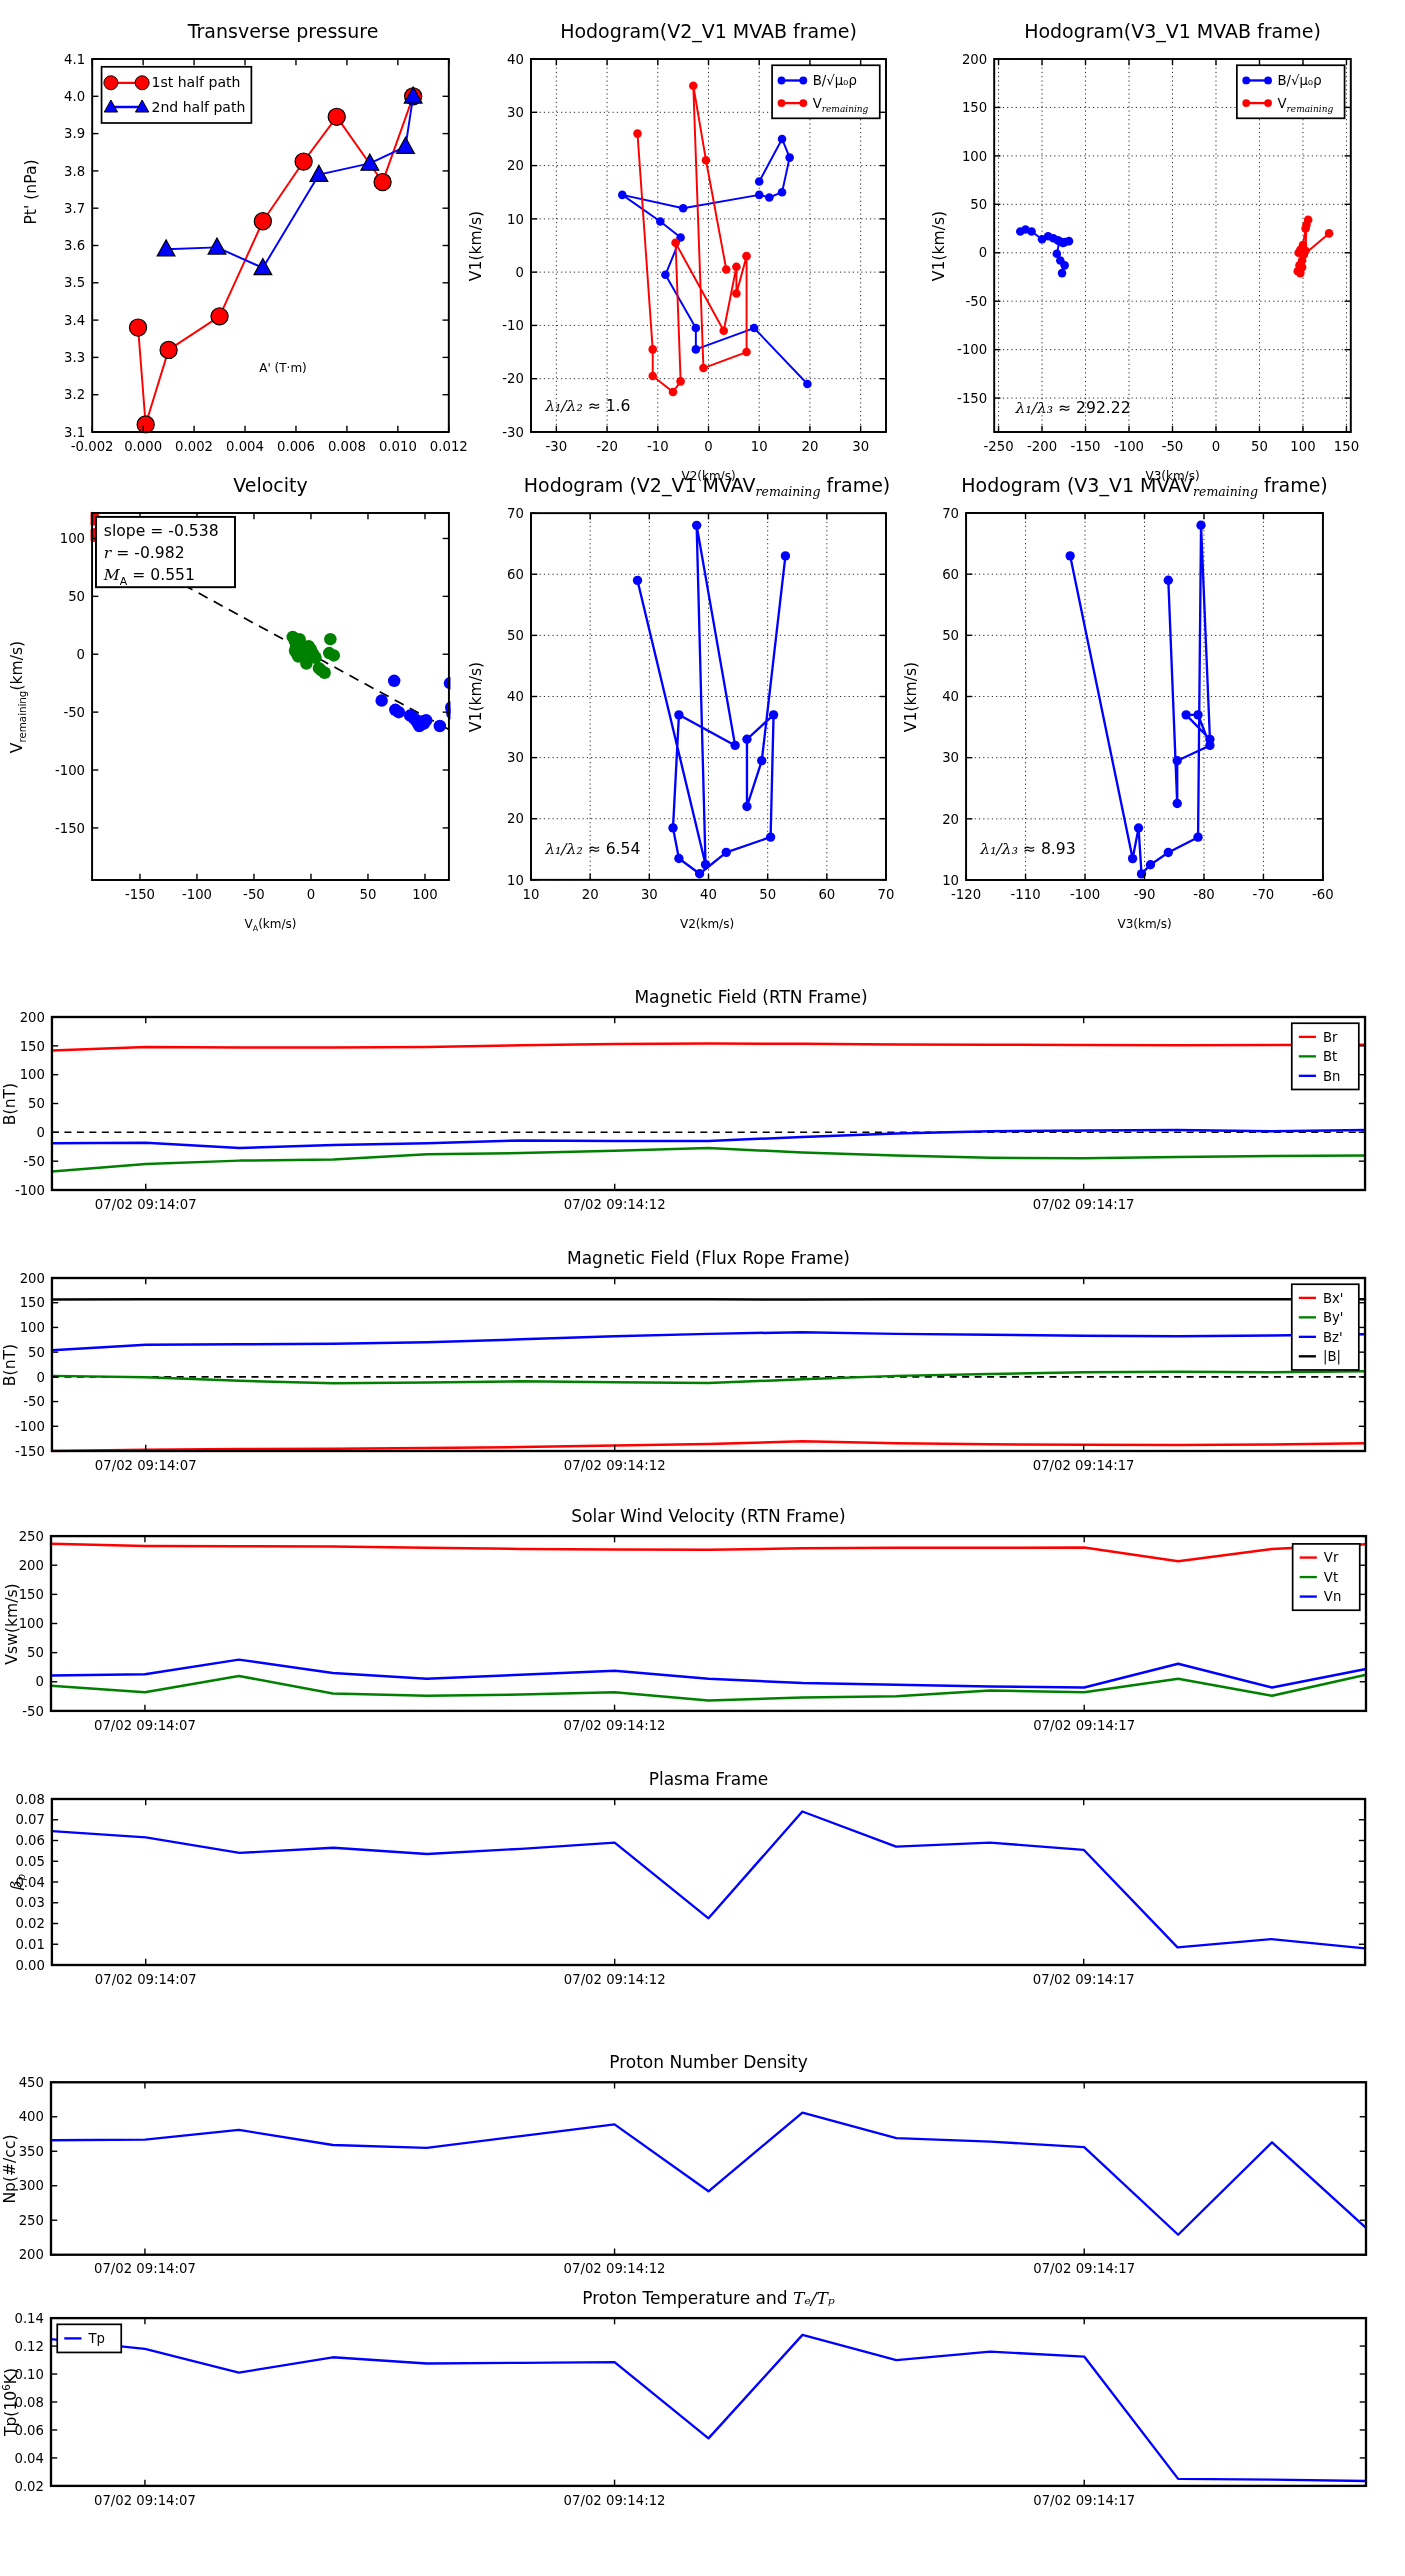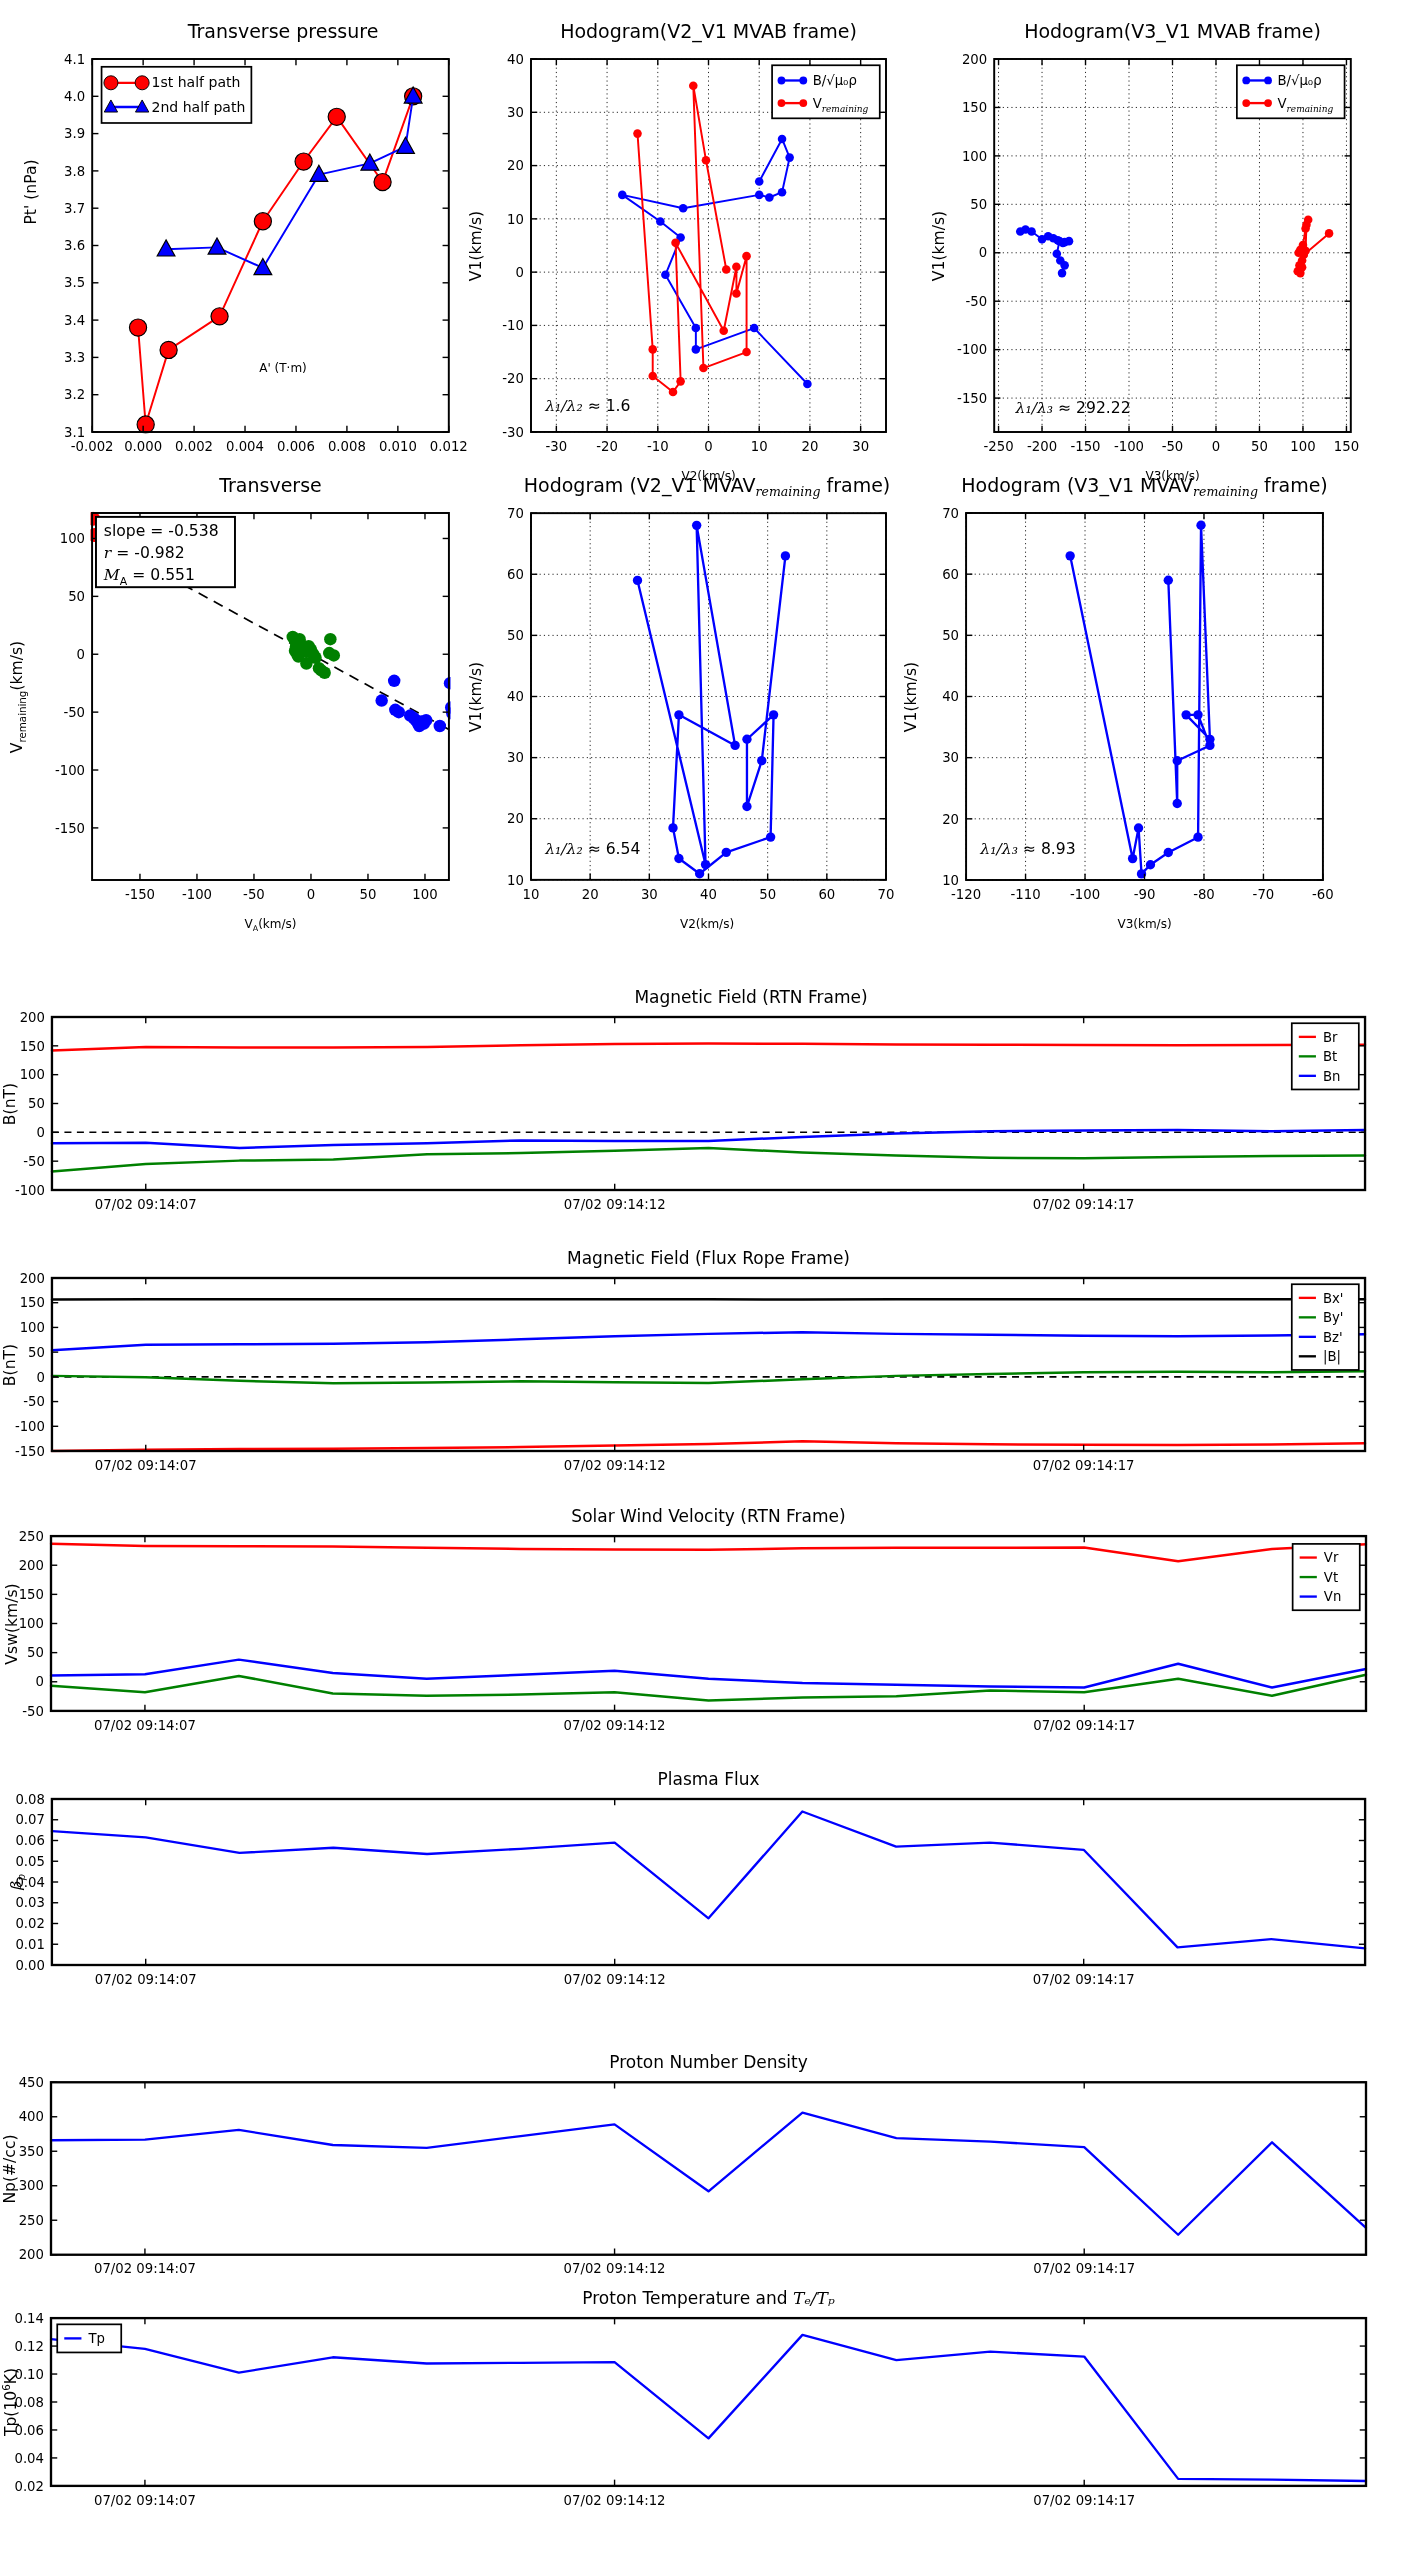--- a/index.html
+++ b/index.html
@@ -368,21 +368,21 @@
         <text x="363" y="33.5" font-size="17" fill="#000"><tspan>B/√μ₀ρ</tspan></text>
         <line x1="320" y1="56.5" x2="354" y2="56.5" stroke="#ff0000" stroke-width="3"></line>
         <circle cx="323" cy="56.5" r="5" fill="#ff0000" stroke="none" stroke-width="1.2"></circle>
         <circle cx="351" cy="56.5" r="5" fill="#ff0000" stroke="none" stroke-width="1.2"></circle>
         <text x="363" y="62.5" font-size="17" fill="#000"><tspan>V</tspan><tspan dy="5" font-size="11.56" font-family="&quot;DejaVu Serif&quot;, serif" font-style="italic">remaining</tspan></text>
         <text x="27.419999999999998" y="454.09999999999997" font-size="20" fill="#000"><tspan dy="0" font-family="&quot;DejaVu Serif&quot;, serif" font-style="italic">λ₁/λ₃</tspan><tspan dy="0"> ≈ 292.22</tspan></text>
       </svg>
   </figure>
 
   <figure class="panel" style="left:92px;top:513px;width:357px;height:367px;">
-    <div class="title t1"><span>Transverse</span></div>
+    <div class="title t1"><span>Velocity</span></div>
     <div class="ylabel" style="left:-74px;">
         <span class="rot"><span>V</span><span class="sub">remaining</span><span>(km/s)</span></span>
       </div>
     <div class="xlabel"><span>V</span><span class="sub">A</span><span>(km/s)</span></div>
     <svg width="357" height="367" viewBox="0 0 457 470">
         <defs>
           <clipPath id="clip3">
             <rect x="-2" y="-2" width="461" height="474"></rect>
           </clipPath>
         </defs>
@@ -828,21 +828,21 @@
         <line x1="1600" y1="27.5" x2="1622" y2="27.5" stroke="#ff0000" stroke-width="3"></line>
         <text x="1631" y="33.5" font-size="17" fill="#000"><tspan>Vr</tspan></text>
         <line x1="1600" y1="52.5" x2="1622" y2="52.5" stroke="#008000" stroke-width="3"></line>
         <text x="1631" y="58.5" font-size="17" fill="#000"><tspan>Vt</tspan></text>
         <line x1="1600" y1="77.5" x2="1622" y2="77.5" stroke="#0000ff" stroke-width="3"></line>
         <text x="1631" y="83.5" font-size="17" fill="#000"><tspan>Vn</tspan></text>
       </svg>
   </figure>
 
   <figure class="panel" style="left:51px;top:1799px;width:1315px;height:166px;">
-    <div class="title t2"><span>Plasma Flux</span></div>
+    <div class="title t2"><span>Plasma Frame</span></div>
     <div class="ylabel" style="left:-34px;">
         <span class="rot math fs22"><span>β</span><span class="sub">p</span></span>
       </div>
     <svg width="1315" height="166" viewBox="0 0 1685 213">
         <defs>
           <clipPath id="clip9">
             <rect x="-2" y="-2" width="1689" height="217"></rect>
           </clipPath>
         </defs>
         <g clip-path="url(#clip9)">

